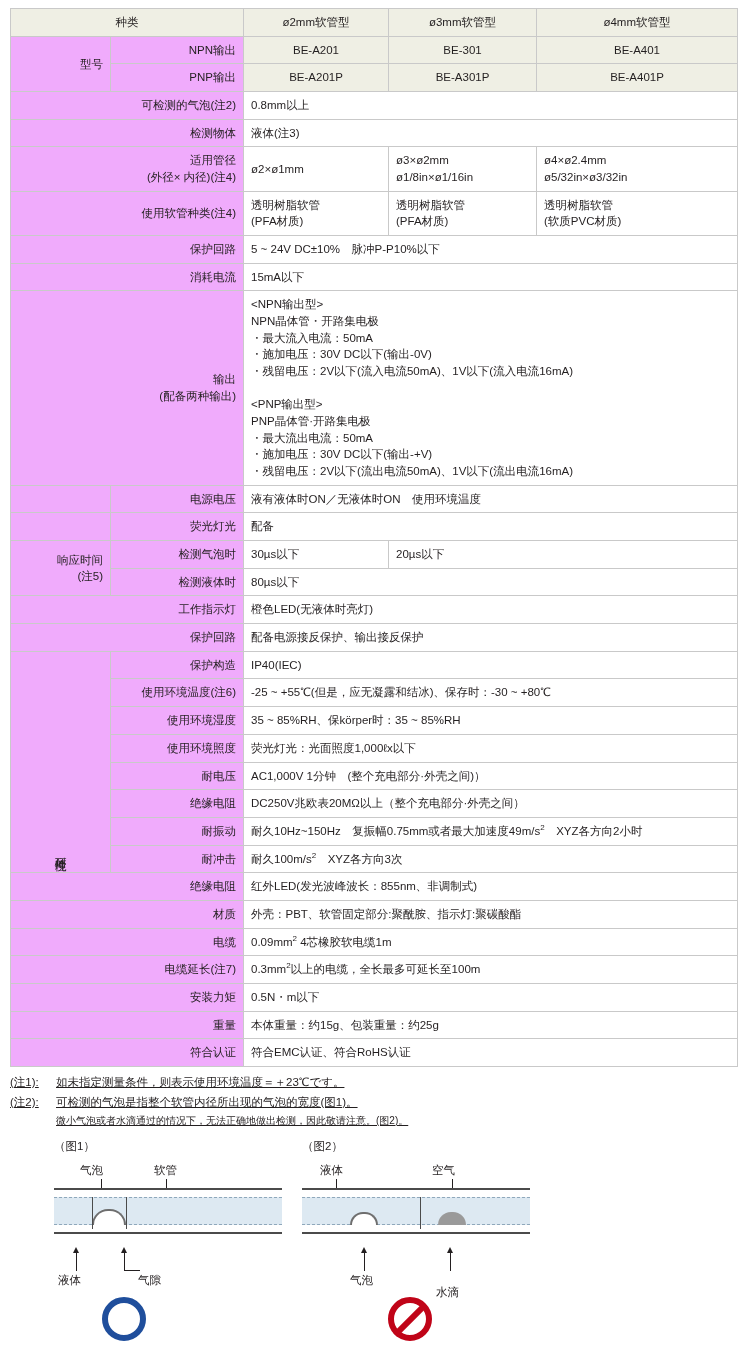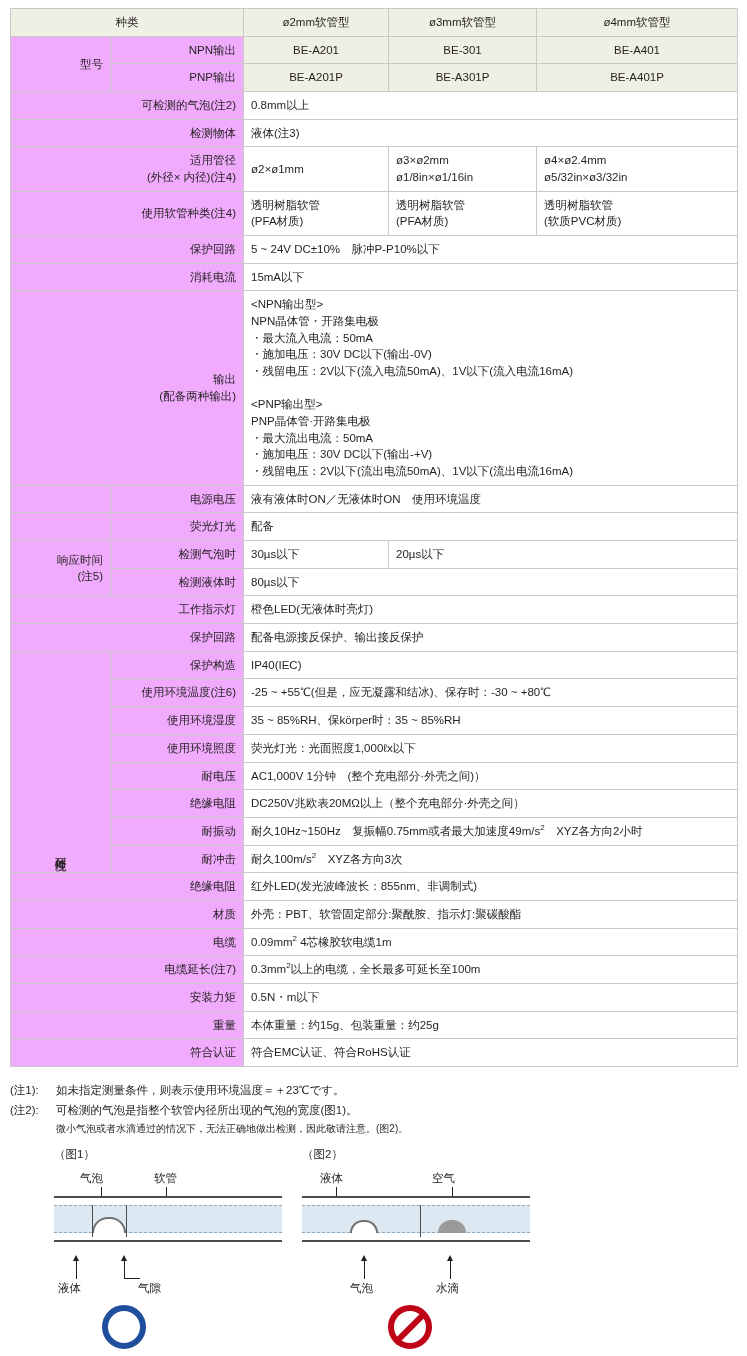--- a/index.html
+++ b/index.html
@@ -41,21 +41,21 @@
   .multi { white-space: pre-line; }
   .vert {
     letter-spacing: 1px;
     line-height: 1.3;
     word-break: break-all;
     padding: 5px 2px;
   }
   sup { font-size: 8px; vertical-align: super; line-height: 0; }
 
   
-  .notes { margin-top: 14px; }
+  .notes { margin-top: 6px; text-decoration: underline; }
   .note {
     display: flex;
     font-size: 11.5px;
     line-height: 1.65;
     color: #231f20;
     margin-bottom: 1px;
   }
   .note .tag { flex: 0 0 auto; width: 46px; }
   .note .txt { flex: 1 1 auto; }
   .note-sub { margin-left: 46px; font-size: 10px; line-height: 1.65; }
@@ -400,21 +400,21 @@
       <div class="arrowhead" style="left:146.5px; top:64px;"></div>
 
       <div class="tube">
         <div class="inner" style="background:#dde9f2;"></div>
         <div style="position:absolute; left:118px; top:7px; height:32px; width:1px; background:#4b4b4b;"></div>
         <div class="bubble-arc" style="left:48px; bottom:7px; width:28px; height:13px;"></div>
         <div class="drop" style="left:136px; bottom:7px; width:28px; height:13px;"></div>
       </div>
 
       <div class="lbl-txt" style="left:48px; top:134px;">气泡</div>
-      <div class="lbl-txt" style="left:134px; top:134px;">水滴</div>
+      <div class="lbl-txt" style="left:134px; top:146px;">水滴</div>
 
       <div class="arrow-v" style="left:62px; top:112px; height:20px;"></div>
       <div class="arrowhead-up" style="left:58.5px; top:108px;"></div>
       <div class="arrow-v" style="left:148px; top:112px; height:20px;"></div>
       <div class="arrowhead-up" style="left:144.5px; top:108px;"></div>
 
       <div class="ring-no" style="left:86px; top:158px;">
         <div class="bar"></div>
       </div>
     </div>

